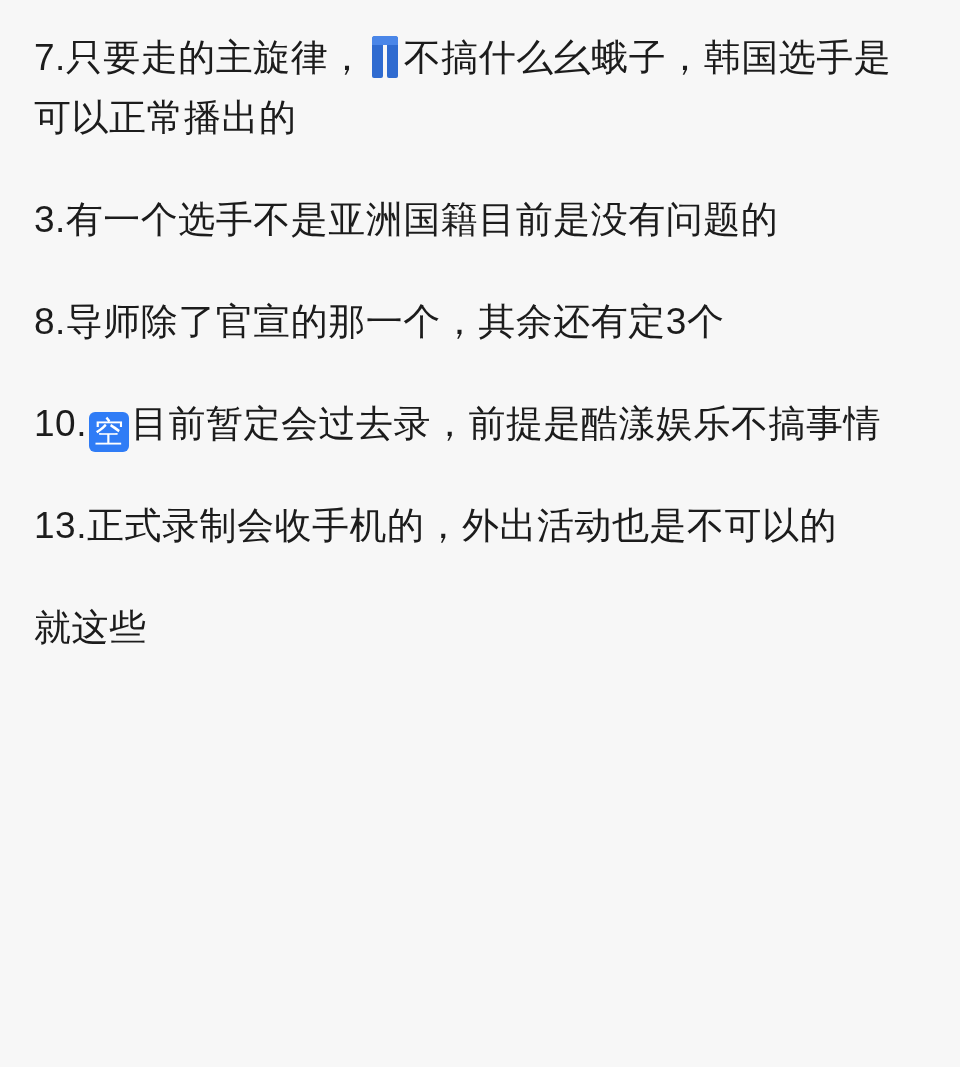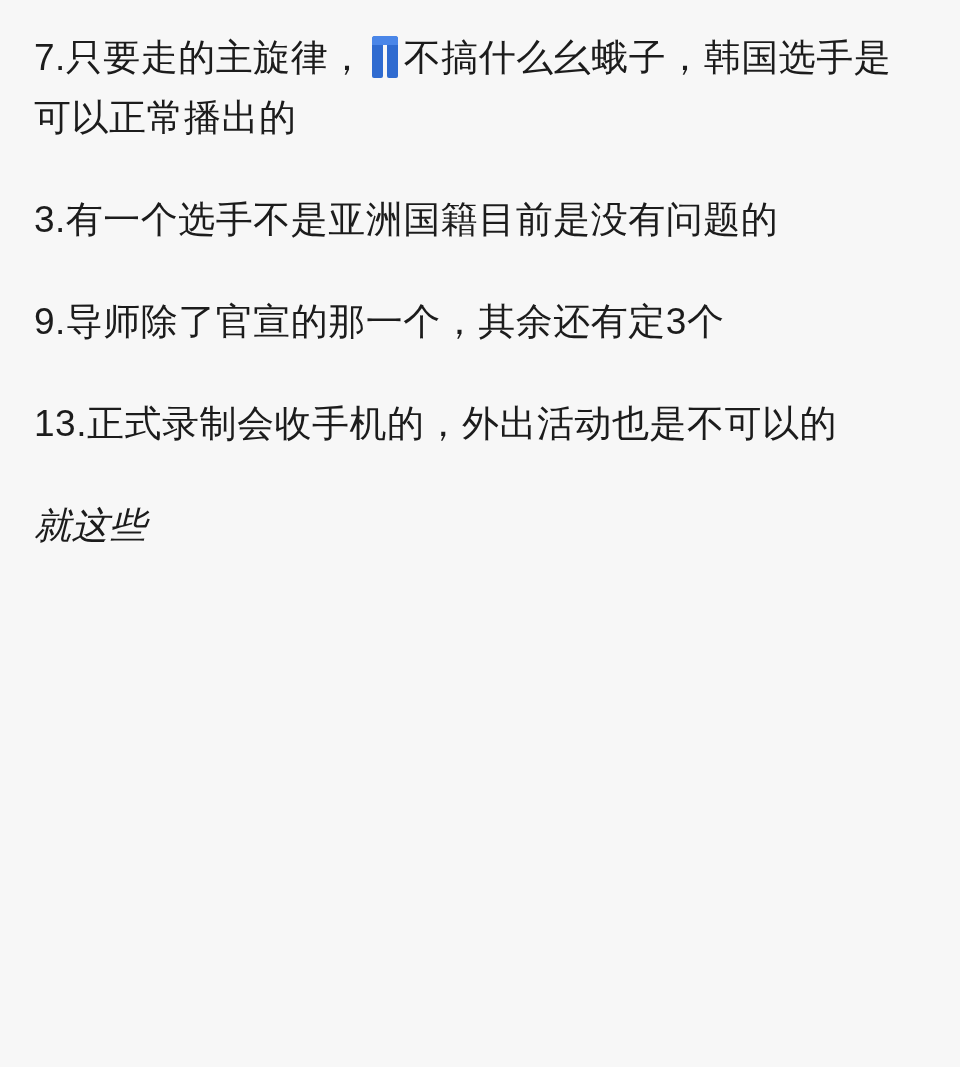--- a/index.html
+++ b/index.html
@@ -24,21 +24,20 @@
   .para {
     font-size: 37px;
     line-height: 1.62;
     letter-spacing: 0.5px;
     margin: 0 0 42px 0;
     color: #1c1c1c;
     word-break: break-all;
   }
   .para:last-child {
     margin-bottom: 0;
-    font-style: italic;
   }
   .emoji {
     display: inline-block;
     vertical-align: -4px;
     line-height: 1;
   }
   
   .jeans {
     width: 26px;
     height: 42px;
@@ -93,23 +92,26 @@
 
   <p class="para">
     <span>7.只要走的主旋律，</span><span class="emoji jeans"><span class="waist"></span></span><span>不搞什么幺蛾子，韩国选手是可以正常播出的</span>
   </p>
 
   <p class="para">
     <span>3.有一个选手不是亚洲国籍目前是没有问题的</span>
   </p>
 
   <p class="para">
-    <span>9.导师除了官宣的那一个，其余还有定3个</span>
+    <span>8.导师除了官宣的那一个，其余还有定3个</span>
   </p>
 
+  <p class="para">
+    <span>10.</span><span class="sq-badge sq-blue">空</span><span>目前暂定会过去录，前提是酷漾娱乐不搞事情</span>
+  </p>
 
   <p class="para">
     <span>13.正式录制会收手机的，外出活动也是不可以的</span>
   </p>
 
 
   <p class="para">
     <span>就这些</span>
   </p>
 

